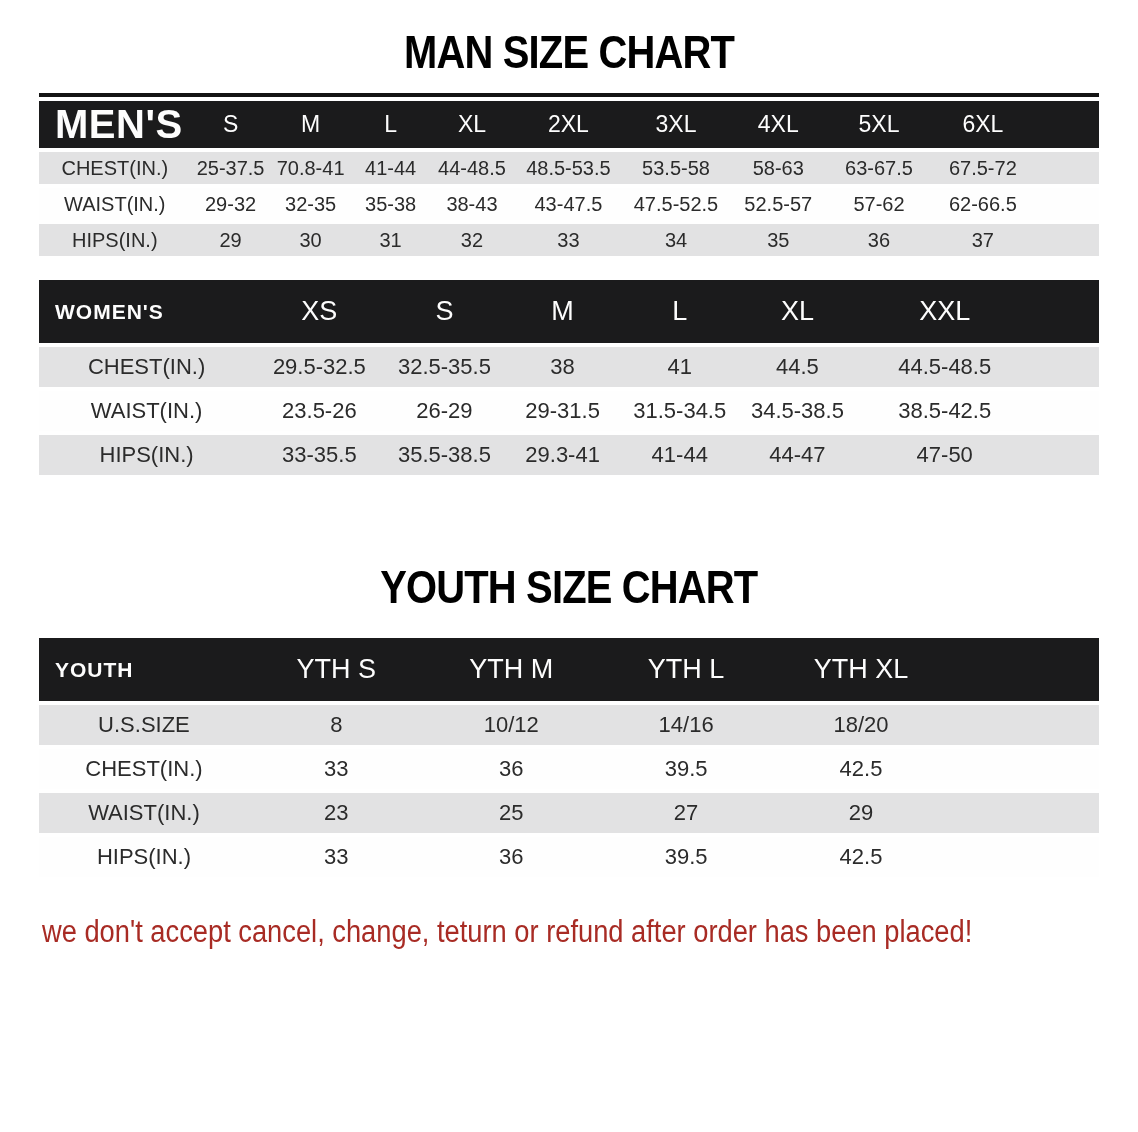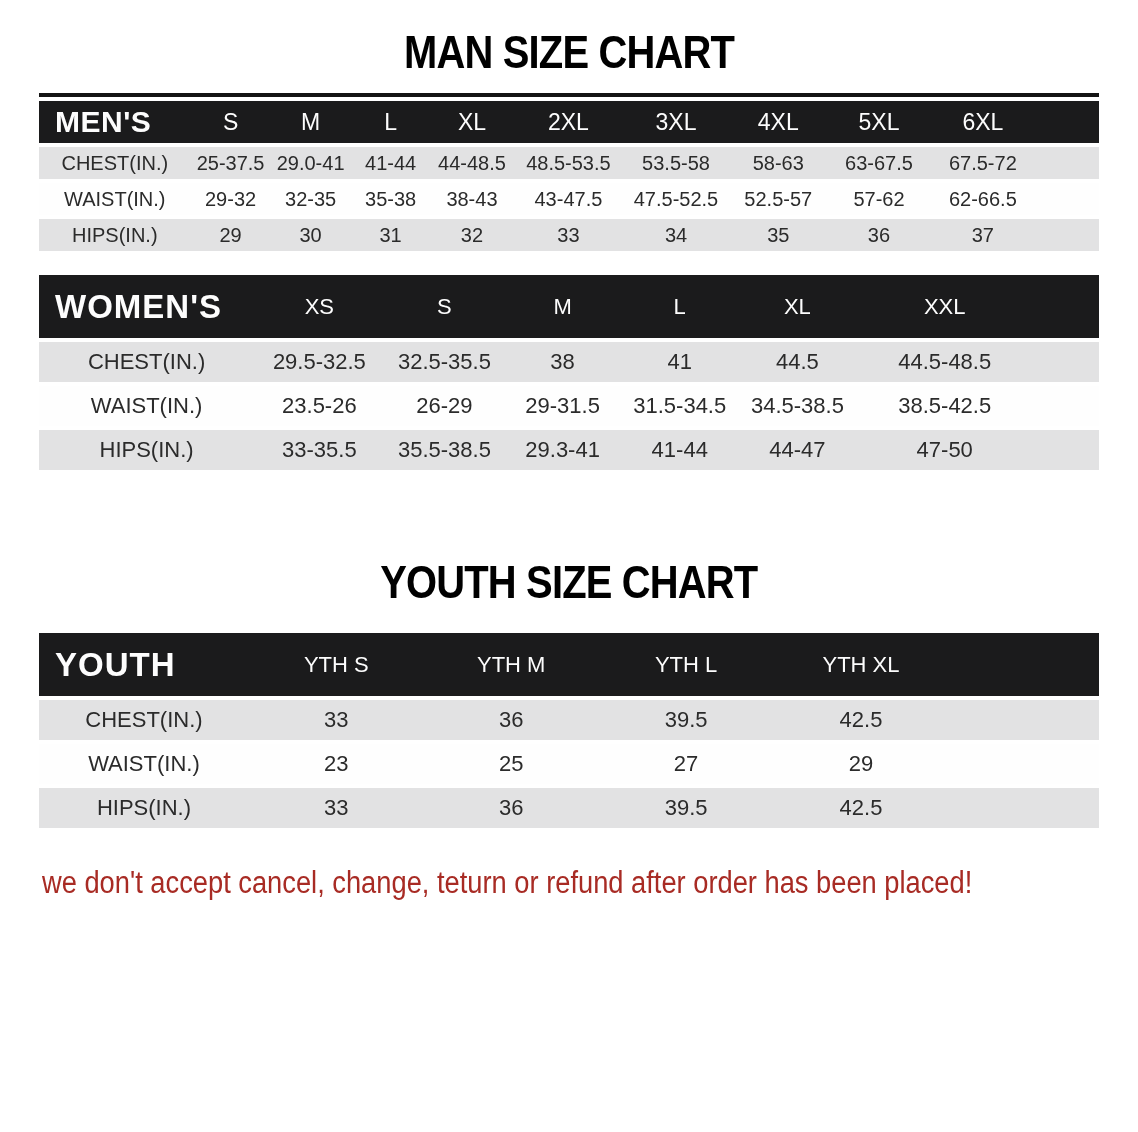--- a/index.html
+++ b/index.html
@@ -58,25 +58,25 @@
   thead th.tbl-label{
     text-align:left;padding-left:16px;font-weight:700;letter-spacing:0.5px;
   }
   tbody td{
     text-align:center;color:#2b2b2b;overflow:hidden;white-space:nowrap;
   }
   tbody tr:nth-child(odd) td{background:#e2e2e3;}
   tbody tr:nth-child(even) td{background:#fefefe;}
 
   .tbl-men thead th{height:40px;font-size:23px;}
-  .tbl-men thead th.tbl-label{font-size:30px;}
+  .tbl-men thead th.tbl-label{font-size:40px;}
   .tbl-men tbody td{height:30px;font-size:20px;}
 
-  .tbl-women thead th,.tbl-youth thead th{height:61px;font-size:22px;}
-  .tbl-women thead th.tbl-label,.tbl-youth thead th.tbl-label{font-size:33px;letter-spacing:1px;}
+  .tbl-women thead th,.tbl-youth thead th{height:61px;font-size:27px;}
+  .tbl-women thead th.tbl-label,.tbl-youth thead th.tbl-label{font-size:21px;letter-spacing:1px;}
   .tbl-women tbody td,.tbl-youth tbody td{height:38px;font-size:22px;}
 
   
   .tbl-men col:nth-child(1){width:14.3%}
   .tbl-men col:nth-child(2){width:7.55%}
   .tbl-men col:nth-child(3){width:7.55%}
   .tbl-men col:nth-child(4){width:7.55%}
   .tbl-men col:nth-child(5){width:7.8%}
   .tbl-men col:nth-child(6){width:10.4%}
   .tbl-men col:nth-child(7){width:9.9%}
@@ -150,21 +150,21 @@
             <th class="col-head">4XL</th>
             <th class="col-head">5XL</th>
             <th class="col-head">6XL</th>
             <th class="spacer"></th>
           </tr>
         </thead>
       <tbody>
           <tr>
             <td class="row-label">CHEST(IN.)</td>
             <td class="val">25-37.5</td>
-            <td class="val">29.0-41</td>
+            <td class="val">70.8-41</td>
             <td class="val">41-44</td>
             <td class="val">44-48.5</td>
             <td class="val">48.5-53.5</td>
             <td class="val">53.5-58</td>
             <td class="val">58-63</td>
             <td class="val">63-67.5</td>
             <td class="val">67.5-72</td>
             <td class="spacer"></td>
           </tr>
           <tr>
@@ -272,20 +272,28 @@
             <th class="tbl-label">YOUTH</th>
             <th class="col-head">YTH S</th>
             <th class="col-head">YTH M</th>
             <th class="col-head">YTH L</th>
             <th class="col-head">YTH XL</th>
             <th class="spacer"></th>
           </tr>
         </thead>
       <tbody>
           <tr>
+            <td class="row-label">U.S.SIZE</td>
+            <td class="val">8</td>
+            <td class="val">10/12</td>
+            <td class="val">14/16</td>
+            <td class="val">18/20</td>
+            <td class="spacer"></td>
+          </tr>
+          <tr>
             <td class="row-label">CHEST(IN.)</td>
             <td class="val">33</td>
             <td class="val">36</td>
             <td class="val">39.5</td>
             <td class="val">42.5</td>
             <td class="spacer"></td>
           </tr>
           <tr>
             <td class="row-label">WAIST(IN.)</td>
             <td class="val">23</td>

